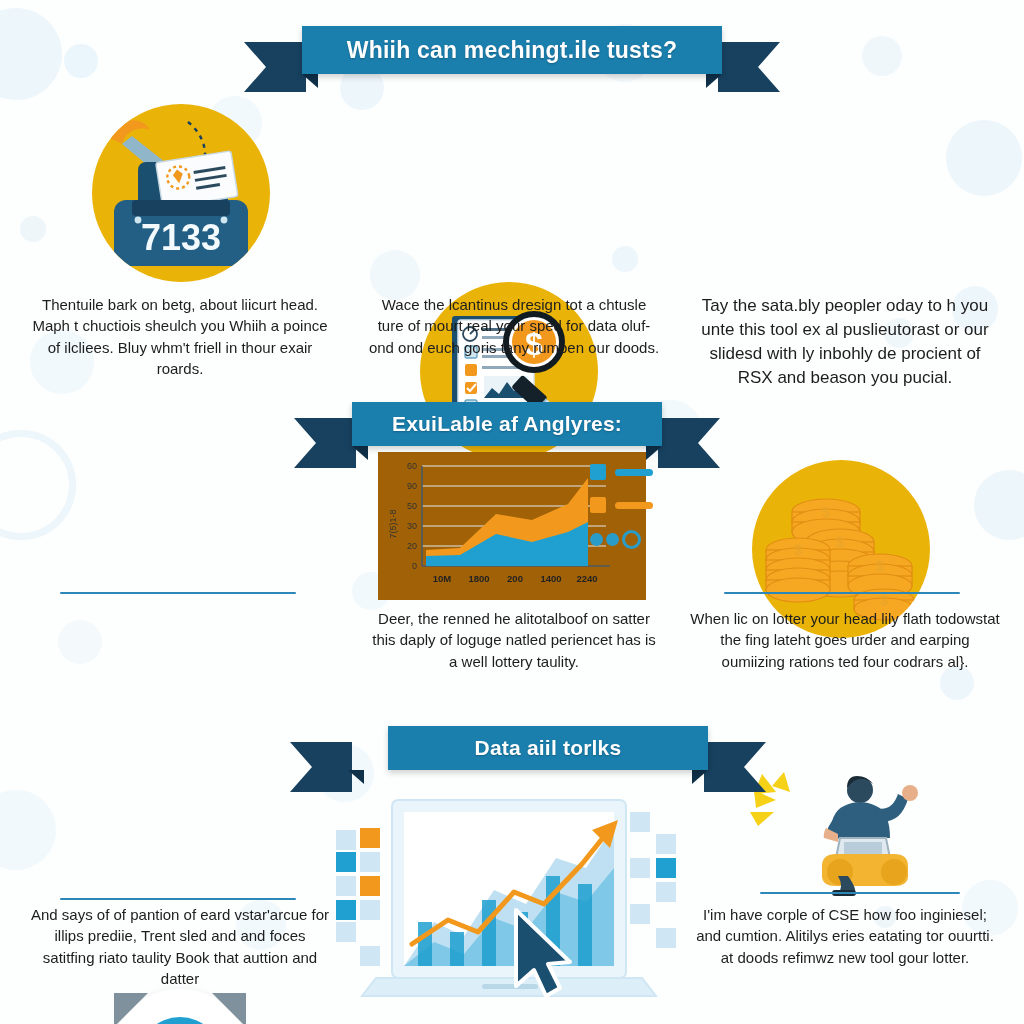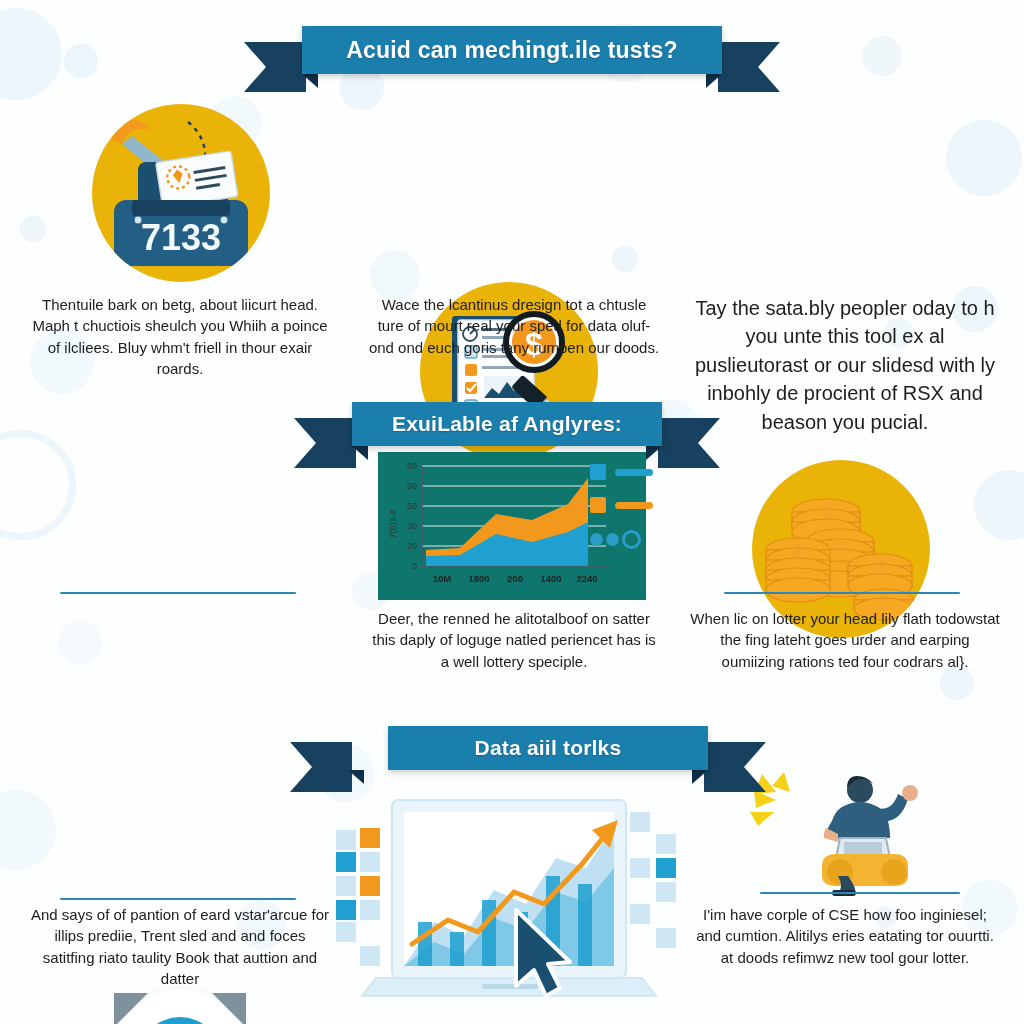--- a/index.html
+++ b/index.html
@@ -52,21 +52,21 @@
   .plate{border-radius:50%;background:#eab308;position:relative;overflow:hidden;
          display:flex;align-items:center;justify-content:center;}
   .plate-white{border-radius:50%;background:#ffffff;box-shadow:0 2px 10px rgba(23,65,95,.10);
          display:flex;align-items:center;justify-content:center;position:relative;}
   .brackets{position:absolute;inset:0;}
   .brk{position:absolute;width:34px;height:34px;background:#7e919c;}
   .brk.tl{left:4px;top:4px;clip-path:polygon(0 0,100% 0,0 100%);}
   .brk.tr{right:4px;top:4px;clip-path:polygon(0 0,100% 0,100% 100%);}
 
   
-  .chartwrap{position:absolute;background:#0f766e;}
+  .chartwrap{position:absolute;background:#a16207;}
   .legend{position:absolute;display:flex;flex-direction:column;gap:17px;}
   .legend-row{display:flex;align-items:center;gap:9px;}
   .sw{width:16px;height:16px;border-radius:2px;}
   .lbar{height:7px;border-radius:4px;}
   .dots{display:flex;align-items:center;gap:3px;}
   .dot{width:13px;height:13px;border-radius:50%;background:#2a9cc8;}
   .dot.hollow{background:transparent;border:3px solid #2a9cc8;}
 </style>
 </head>
 <body>
@@ -95,21 +95,21 @@
   <div class="bubble pale" style="left:316px;top:744px;width:58px;height:58px;opacity:.5;"></div>
   <div class="bubble pale" style="left:-24px;top:790px;width:80px;height:80px;opacity:.55;"></div>
   <div class="bubble pale" style="left:236px;top:900px;width:50px;height:50px;opacity:.5;"></div>
   <div class="bubble pale" style="left:962px;top:880px;width:56px;height:56px;opacity:.5;"></div>
   <div class="bubble" style="left:874px;top:906px;width:22px;height:22px;opacity:.45;"></div>
 
   <div class="ribbon" style="left:302px;top:26px;width:420px;height:48px;">
     <div class="tail left"></div>
     <div class="tail right"></div>
     <div class="body">
-      <span style="font-size:23px;">Acuid can mechingt.ile tusts?</span>
+      <span style="font-size:23px;">Whiih can mechingt.ile tusts?</span>
     </div>
     <div class="shadow-l"></div>
     <div class="shadow-r"></div>
   </div>
 
   <div class="plate" style="left:92px;top:104px;width:178px;height:178px;">
     <svg width="178" height="178" viewBox="0 0 178 178">
       <path d="M18 34 C24 14, 50 10, 58 26 C48 22, 34 26, 30 40 Z" fill="#f2991d"></path>
       <path d="M30 40 L78 80 L88 70 L40 32 Z" fill="#8fb6c9"></path>
       <path d="M96 18 C118 36, 118 62, 100 78" fill="none" stroke="#17415f" stroke-width="2.4" stroke-dasharray="4 5"></path>
@@ -207,21 +207,21 @@
     </svg>
   </div>
 
   <div class="cell" style="left:368px;top:294px;width:292px;">
     <div class="caption" style="font-size:15px;">Wace the lcantinus dresign tot a chtusle ture of mourt real your sped for data oluf-ond ond euch goris tany rumben our doods.</div>
   </div>
   <div class="cell" style="left:30px;top:294px;width:300px;">
     <div class="caption" style="font-size:15px;">Thentuile bark on betg, about liicurt head. Maph t chuctiois sheulch you Whiih a poince of ilcliees. Bluy whm't friell in thour exair roards.</div>
   </div>
   <div class="cell" style="left:690px;top:294px;width:310px;">
-    <div class="caption" style="font-size:20px;">Tay the sata.bly peopler oday to h you unte this tool ex al puslieutorast or our slidesd with ly inbohly de procient of RSX and beason you pucial.</div>
+    <div class="caption" style="font-size:17px;">Tay the sata.bly peopler oday to h you unte this tool ex al puslieutorast or our slidesd with ly inbohly de procient of RSX and beason you pucial.</div>
   </div>
 
   <div class="ribbon" style="left:352px;top:402px;width:310px;height:44px;">
     <div class="tail left"></div>
     <div class="tail right"></div>
     <div class="body">
       <span style="font-size:21px;">ExuiLable af Anglyres:</span>
     </div>
     <div class="shadow-l"></div>
     <div class="shadow-r"></div>
@@ -288,21 +288,21 @@
         <div class="dot"></div>
         <div class="dot"></div>
         <div class="dot hollow"></div>
       </div>
     </div>
   </div>
 
   <div class="divider" style="position:absolute;left:724px;top:592px;width:236px;"></div>
 
   <div class="cell" style="left:368px;top:608px;width:292px;">
-    <div class="caption" style="font-size:15px;">Deer, the renned he alitotalboof on satter this daply of loguge natled periencet has is a well lottery speciple.</div>
+    <div class="caption" style="font-size:15px;">Deer, the renned he alitotalboof on satter this daply of loguge natled periencet has is a well lottery taulity.</div>
   </div>
   <div class="cell" style="left:690px;top:608px;width:310px;">
     <div class="caption" style="font-size:15px;">When lic on lotter your head lily flath todowstat the fing lateht goes urder and earping oumiizing rations ted four codrars al}.</div>
   </div>
 
   <div class="ribbon" style="left:348px;top:726px;width:320px;height:44px;padding-left:40px;">
     <div class="tail left"></div>
     <div class="tail right"></div>
     <div class="body">
       <span style="font-size:21px;">Data aiil torlks</span>

